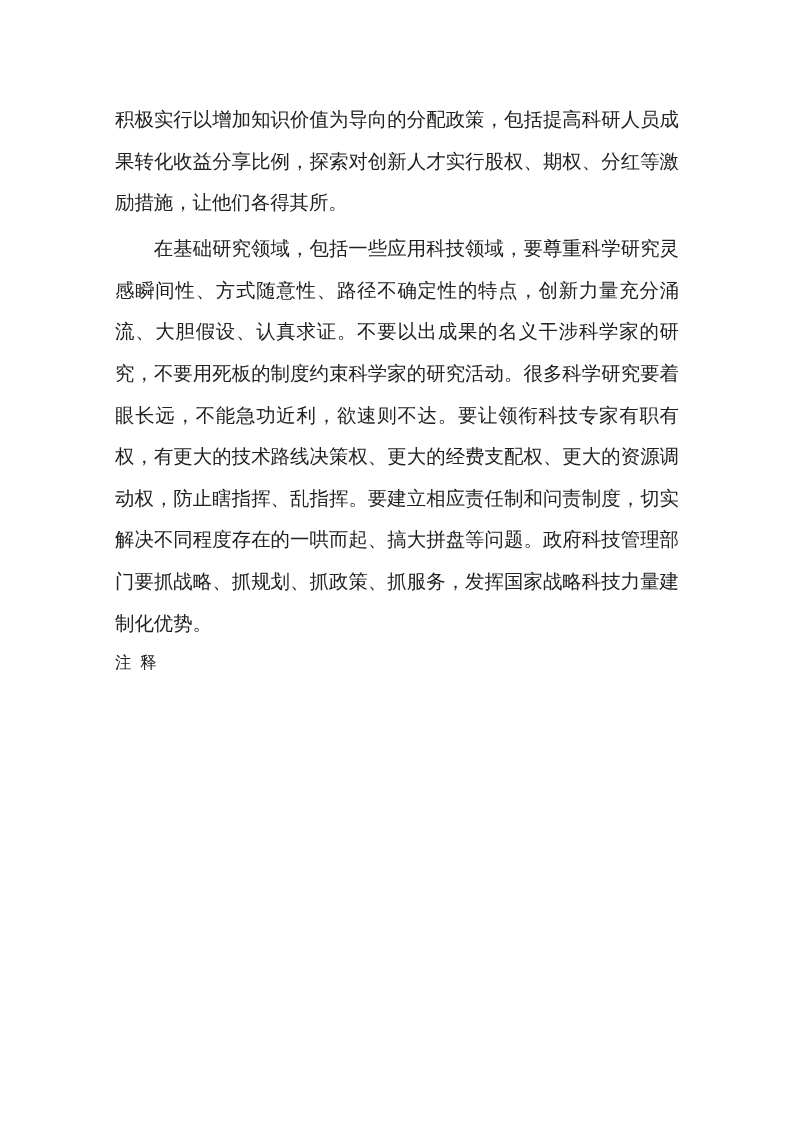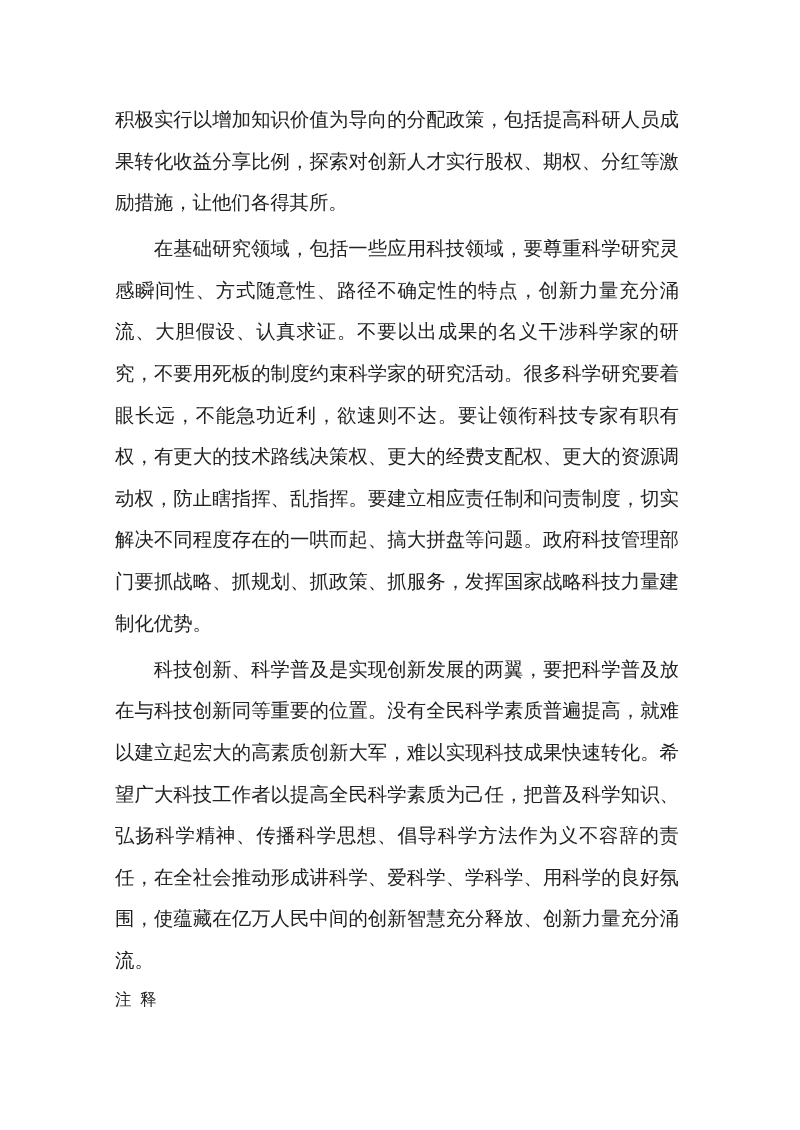--- a/index.html
+++ b/index.html
@@ -43,16 +43,15 @@
     letter-spacing: 2px;
   }
 </style>
 </head>
 <body>
 
 <div class="page">
   <div class="body-text" id="body-text">
       <p>积极实行以增加知识价值为导向的分配政策，包括提高科研人员成果转化收益分享比例，探索对创新人才实行股权、期权、分红等激励措施，让他们各得其所。</p>
       <p class="indent">在基础研究领域，包括一些应用科技领域，要尊重科学研究灵感瞬间性、方式随意性、路径不确定性的特点，创新力量充分涌流、大胆假设、认真求证。不要以出成果的名义干涉科学家的研究，不要用死板的制度约束科学家的研究活动。很多科学研究要着眼长远，不能急功近利，欲速则不达。要让领衔科技专家有职有权，有更大的技术路线决策权、更大的经费支配权、更大的资源调动权，防止瞎指挥、乱指挥。要建立相应责任制和问责制度，切实解决不同程度存在的一哄而起、搞大拼盘等问题。政府科技管理部门要抓战略、抓规划、抓政策、抓服务，发挥国家战略科技力量建制化优势。</p>
-      <p class="indent">科技创新、科学普及是实现创新发展的两翼，要把科学普及放在与科技创新同等重要的位置。没有全民科学素质普遍提高，就难以建立起宏大的高素质创新大军，难以实现科技成果快速转化。希望广大科技工作者以提高全民科学素质为己任，把普及科学知识、弘扬科学精神、传播科学思想、倡导科学方法作为义不容辞的责任，在全社会推动形成讲科学、爱科学、学科学、用科学的良好氛围，使蕴藏在亿万人民中间的创新智慧充分释放、创新力量充分涌流。</p>
     </div>
   <div class="notes-heading">注 释</div>
 </div>
 
 </body></html>

